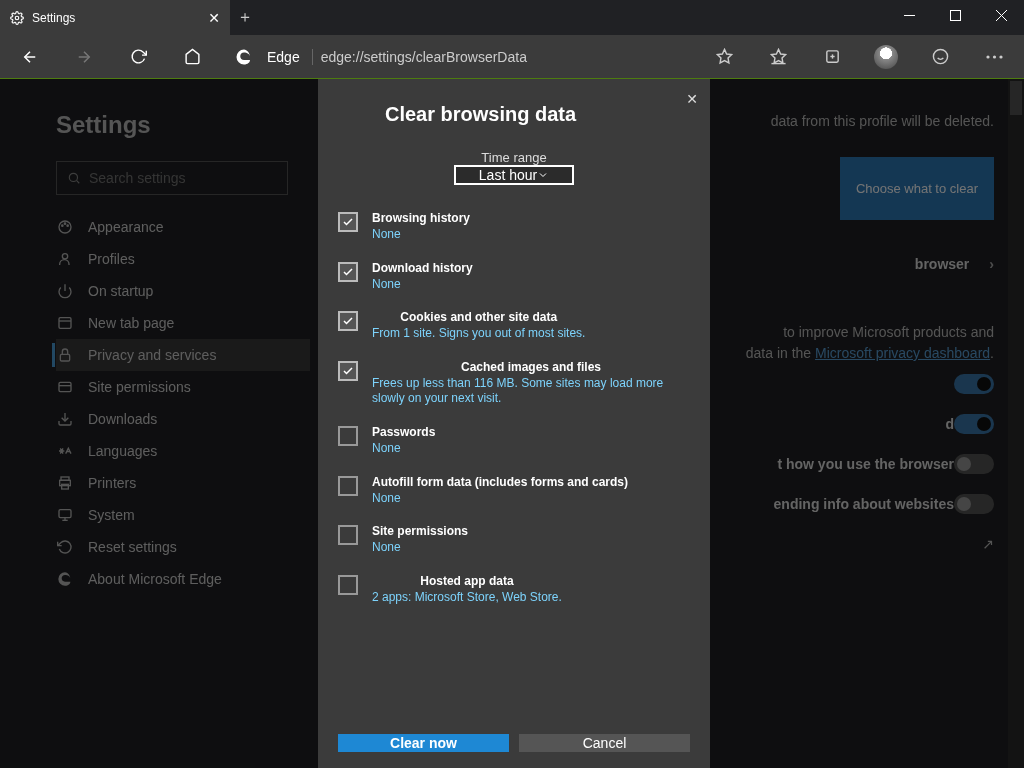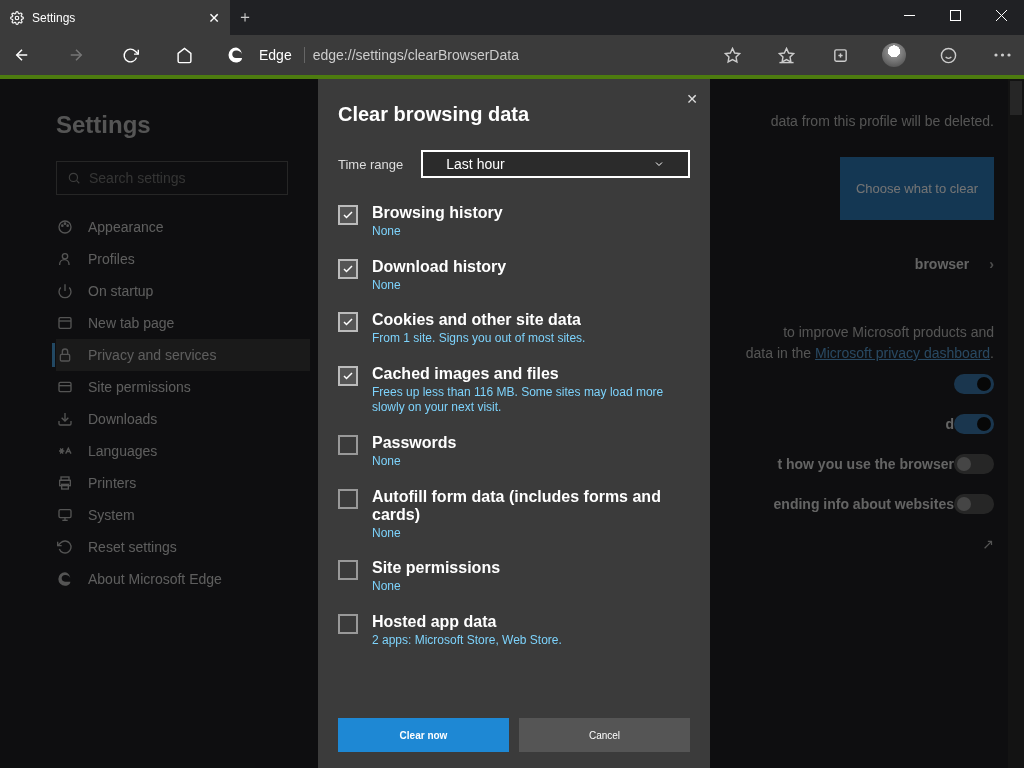--- a/index.html
+++ b/index.html
@@ -7,21 +7,21 @@
   
   .titlebar { height:35px; background:#202124; display:flex; align-items:flex-start; }
   .tab { display:flex; align-items:center; height:35px; width:230px; background:#3b3b3b; color:#fff; font-size:12px; padding:0 10px; gap:8px; }
   .tab .gear { width:14px; height:14px; }
   .tab .title { flex:1; }
   .tab .x { font-size:14px; cursor:pointer; color:#fff; }
   .newtab { width:30px; height:35px; display:flex; align-items:center; justify-content:center; font-size:16px; color:#ccc; cursor:pointer;}
   .win-controls { margin-left:auto; display:flex; height:30px; }
   .win-controls div { width:46px; display:flex; align-items:center; justify-content:center; cursor:pointer;}
   
-  .toolbar { height:44px; background:#3b3b3b; display:flex; align-items:center; padding:0 4px; gap:18px; border-bottom:4px solid #4d7c0f;}
+  .toolbar { height:44px; background:#3b3b3b; display:flex; align-items:center; padding:0 12px; gap:18px; border-bottom:1px solid #4d7c0f;}
   .tbtn { width:36px; height:36px; display:flex; align-items:center; justify-content:center; cursor:pointer; border-radius:2px; color:#ddd;}
   .addr { flex:1; height:32px; display:flex; align-items:center; padding:0 6px; gap:8px; color:#ddd; font-size:14px; border:1px solid transparent; border-radius:2px;}
   .addr .edge-lbl { color:#fff; border-right:1px solid #666; padding:0 12px 0 6px; }
   .addr .url { color:#ccc; }
   .avatar { width:24px; height:24px; border-radius:50%; background: radial-gradient(circle at 50% 35%, #fff 30%, #888 31%, #444 100%); margin:0 6px; }
   
   .content { position:relative; height:calc(768px - 35px - 44px); background:#202124; display:flex; }
   .scrollbar { position:absolute; right:0; top:0; bottom:0; width:16px; background:#2b2b2b; }
   .scrollbar .thumb { position:absolute; top:2px; right:2px; left:2px; height:34px; background:#555; }
   
@@ -45,33 +45,33 @@
   .toggle.off { background:#555; }
   .toggle .knob { position:absolute; top:3px; width:14px; height:14px; border-radius:50%; background:#1b1b1b;}
   .toggle.on .knob { right:3px; background:#111;}
   .toggle.off .knob { left:3px; background:#999;}
   .link { color:#5aa0d8; text-decoration:underline; cursor:pointer;}
   .ext-icon { color:#bbb; font-size:14px; float:right; margin-top:12px;}
   
   .overlay { position:absolute; inset:0; background:rgba(0,0,0,0.55); display:flex;}
   .dialog { position:absolute; left:318px; top:0; width:392px; height:689px; background:#3b3b3b; display:flex; flex-direction:column; padding:24px 20px 16px 20px;}
   .dlg-close { position:absolute; right:12px; top:12px; cursor:pointer; color:#ddd; font-size:14px;}
-  .dlg-title { font-size:20px; font-weight:600; margin-bottom:24px;}
-  .tr-row { display:flex; align-items:center; gap:18px; margin-bottom:20px;}
+  .dlg-title { font-size:20px; font-weight:600; margin-bottom:24px;margin-left:47px;}
+  .tr-row { display:flex; align-items:center; margin-bottom:20px;flex-direction:column;}
   .tr-label { font-size:13px; color:#ddd;}
   .tr-select { flex:1; height:28px; border:2px solid #fff; background:#2b2b2b; display:flex; align-items:center; justify-content:space-between; padding:0 23px; font-size:14px; cursor:pointer;}
   .check-row { display:flex; gap:14px; padding:6px 0 12px 0;}
   .chk { width:20px; height:20px; border:2px solid #999; flex-shrink:0; display:flex; align-items:center; justify-content:center; cursor:pointer; margin-top:1px;}
   .chk.checked { background:#555; border-color:#bbb;}
   .chk.checked svg { display:block; }
   .chk svg { display:none; }
-  .check-row .lbls .t { font-weight:600; font-size:16px; color:#fff;}
+  .check-row .lbls .t { font-weight:600; font-size:12px; color:#fff;text-align:center;}
   .check-row .lbls .d { font-size:12px; color:#7dd3fc; margin-top:2px; line-height:1.3;}
   .dlg-buttons { margin-top:auto; display:flex; gap:10px;}
-  .btn { flex:1; height:34px; font-size:10px; border:none; cursor:pointer;}
+  .btn { flex:1; height:18px; font-size:14px; border:none; cursor:pointer;}
   .btn.primary { background:#1e88d4; color:#fff; font-weight:600;}
   .btn.secondary { background:#555; color:#fff;}
   svg { display:block; }
 </style>
 </head>
 <body>
 
 <div class="titlebar">
   <div class="tab">
     <span class="gear">

